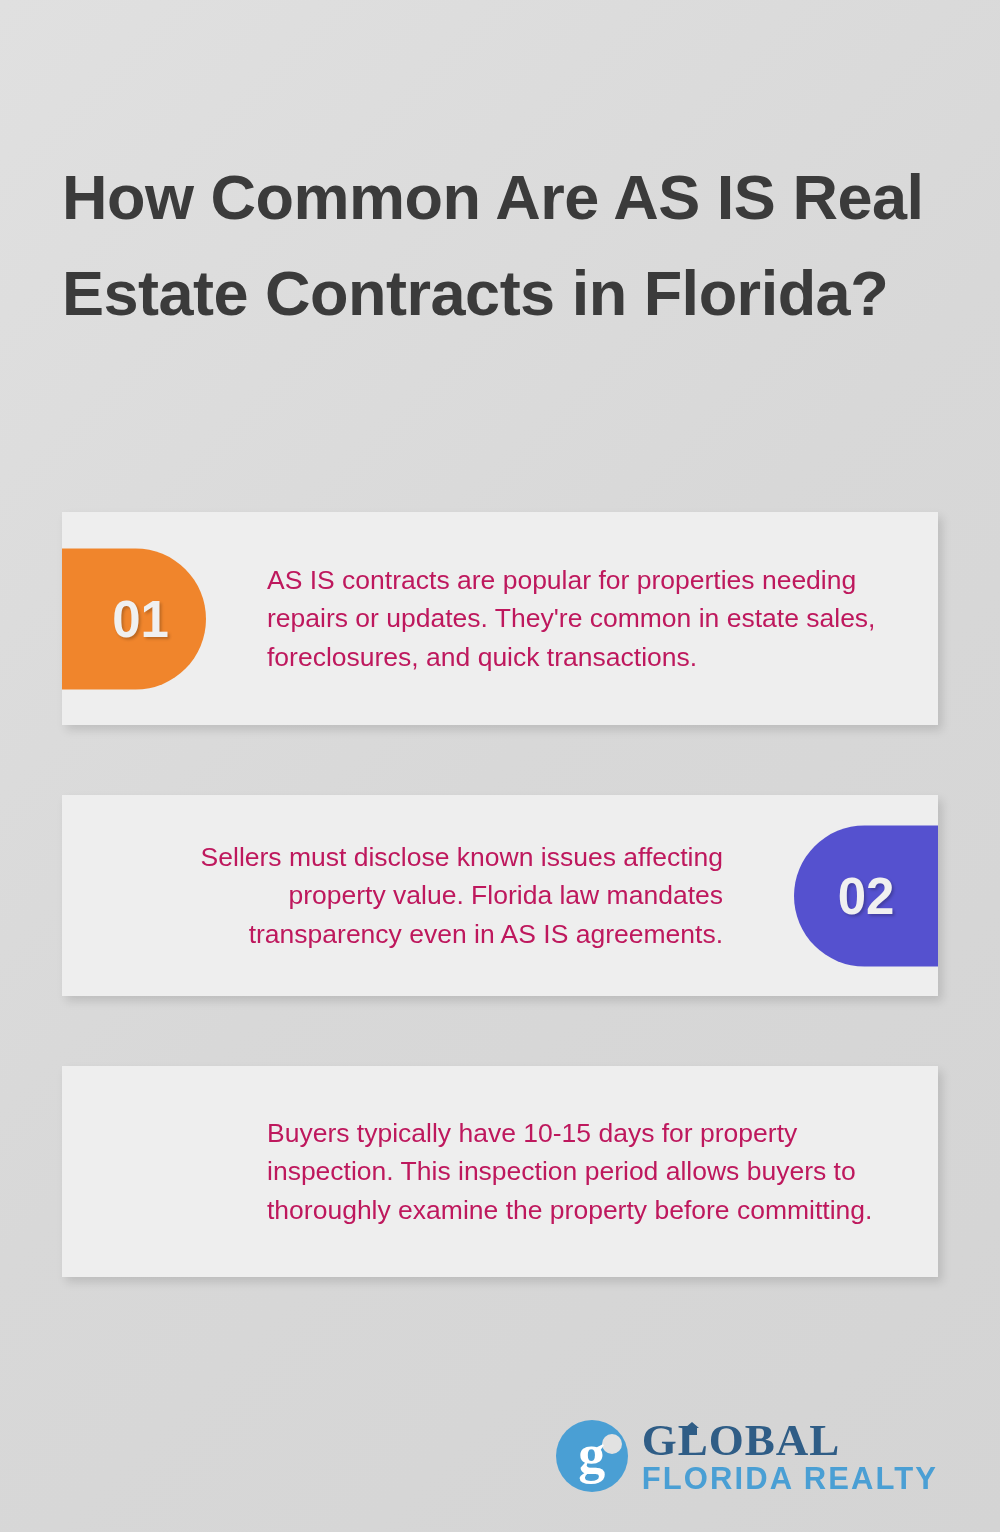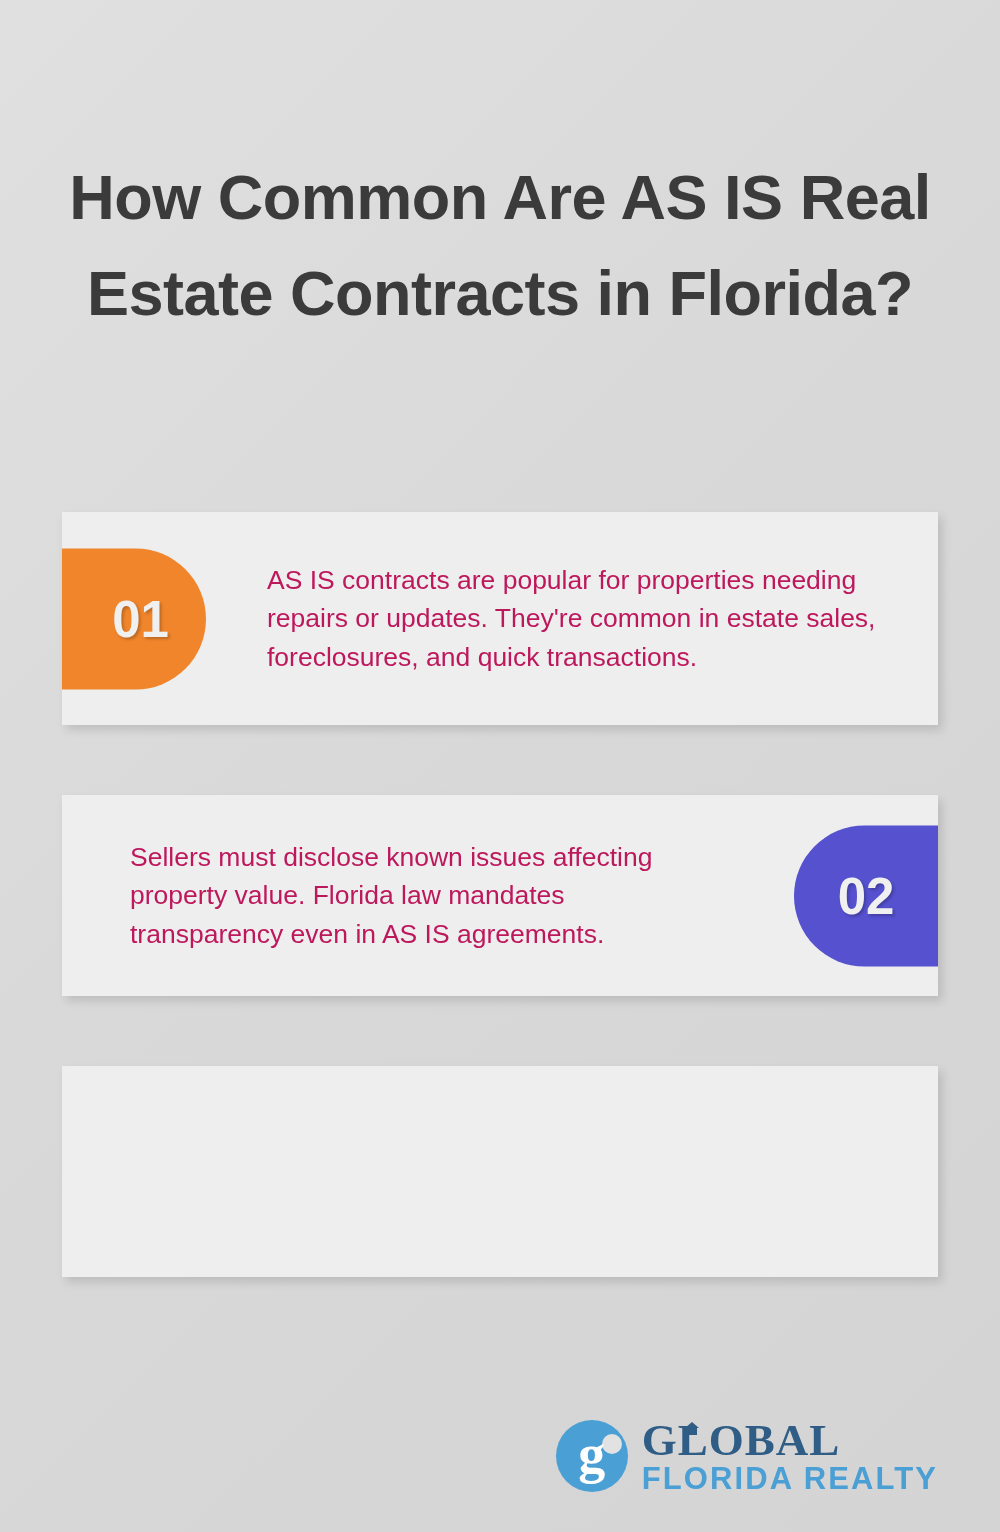--- a/index.html
+++ b/index.html
@@ -21,21 +21,21 @@
     height: 1532px;
     position: relative;
     background: linear-gradient(135deg, #e0e0e0 0%, #d8d8d8 50%, #d4d4d4 100%);
   }
 
   .title {
     position: absolute;
     top: 108px;
     left: 62px;
     width: 876px;
-    text-align: center;
+    text-align: left;
     font-size: 63px;
     line-height: 1.52;
     font-weight: bold;
     color: #3b3b3b;
     letter-spacing: -0.5px;
   }
 
   .cards {
     position: absolute;
     top: 512px;
@@ -92,20 +92,21 @@
   }
 
   .text-right-of-badge {
     left: 205px;
     right: 60px;
   }
 
   .text-left-of-badge {
     left: 68px;
     right: 215px;
+    text-align: right;
   }
 
   .logo {
     position: absolute;
     right: 62px;
     bottom: 38px;
     display: flex;
     align-items: center;
     gap: 14px;
   }
@@ -190,20 +191,21 @@
     </div>
 
     <div class="card card-2">
       <div class="badge badge-right" style="background:#5551cf;align-items:center;">
         <span>02</span>
       </div>
       <div class="card-text text-left-of-badge">Sellers must disclose known issues affecting property value. Florida law mandates transparency even in AS IS agreements.</div>
     </div>
 
     <div class="card card-3">
+      <div class="card-text text-right-of-badge">Buyers typically have 10-15 days for property inspection. This inspection period allows buyers to thoroughly examine the property before committing.</div>
     </div>
 
   </div>
 
   <div class="logo">
     <div class="logo-mark">
       <div class="notch"></div>
       <div class="g">g</div>
     </div>
     <div class="logo-words">

